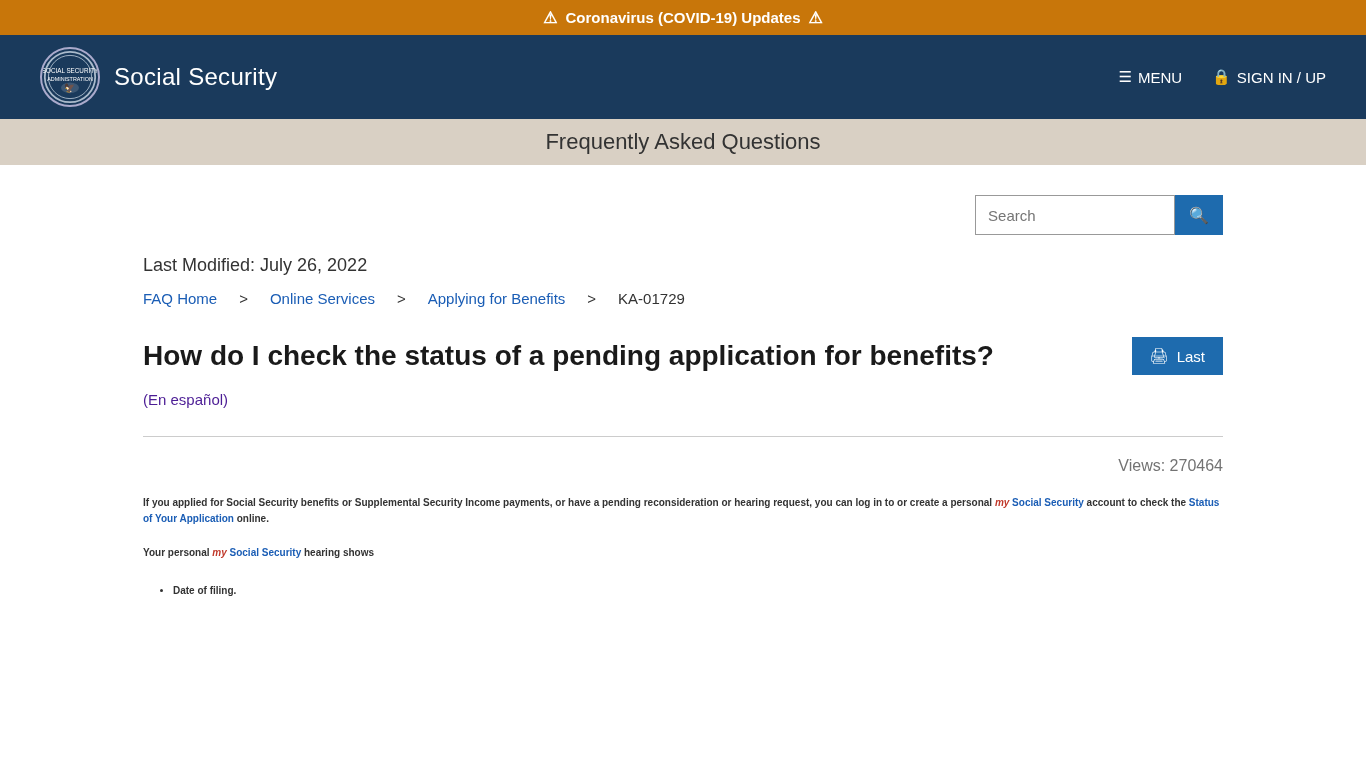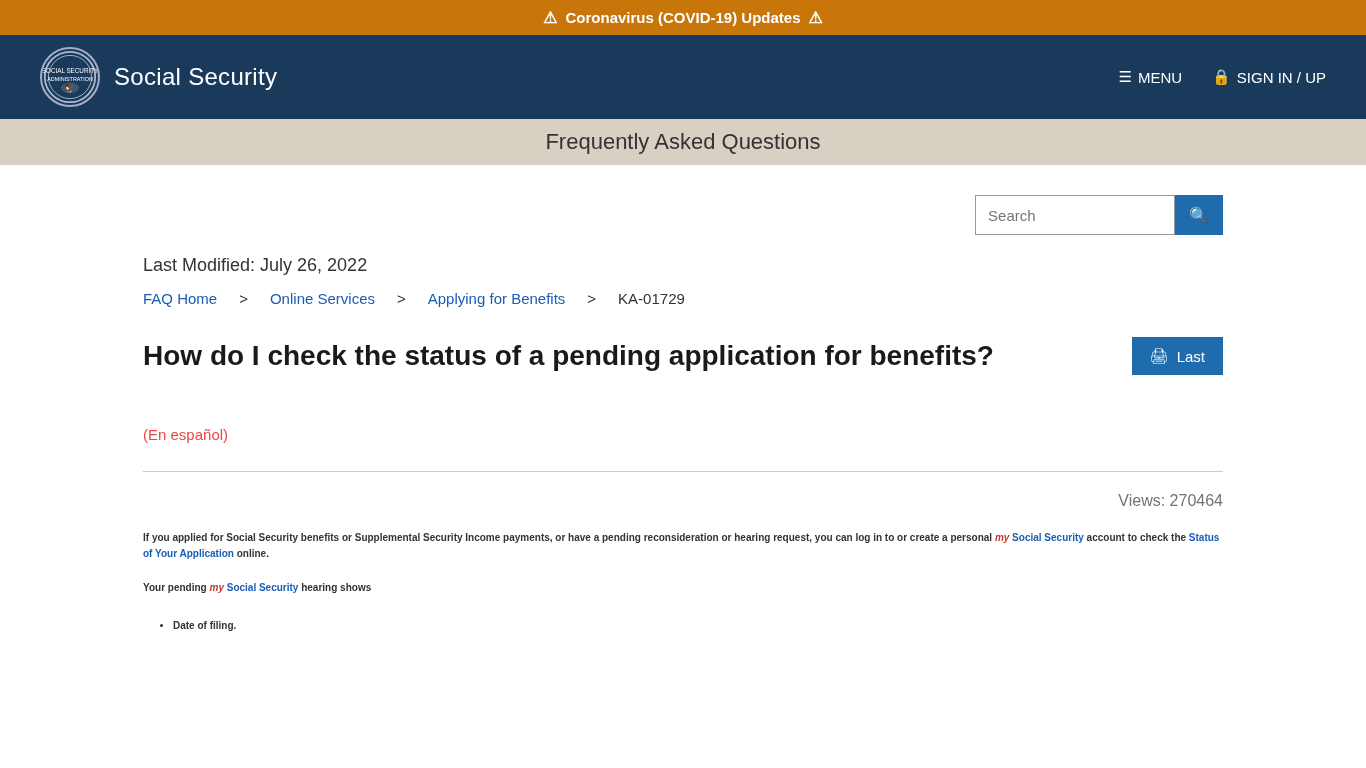--- a/index.html
+++ b/index.html
@@ -177,26 +177,25 @@
       font-size: 15px;
       display: flex;
       align-items: center;
       gap: 8px;
       white-space: nowrap;
       flex-shrink: 0;
     }
 
     
     .spanish-link {
-      color: #ef4444;
+      color: #4c1d95;
       font-size: 15px;
       text-decoration: none;
       margin-bottom: 14px;
       display: inline-block;
-      margin-top: 35px;
     }
 
     
     .divider {
       border: none;
       border-top: 1px solid #ccc;
       margin: 14px 0 20px 0;
     }
 
     
@@ -316,20 +315,20 @@
 
   
   <div class="views-count">Views: 270464</div>
 
   
   <div class="article-body">
     <p>
       <span>If you applied for Social Security benefits or Supplemental Security Income payments, or have a pending reconsideration or hearing request, you can log in to or create a personal </span><a href="#"><em class="my-link">my</em><span> Social Security</span></a><span> account to check the </span><a href="#">Status of Your Application</a><span> online.</span>
     </p>
     <p>
-      <span>Your pending </span><a href="#"><em class="my-link">my</em><span> Social Security</span></a><span> hearing shows</span>
+      <span>Your personal </span><a href="#"><em class="my-link">my</em><span> Social Security</span></a><span> hearing shows</span>
     </p>
     <ul>
       <li>Date of filing.</li>
     </ul>
   </div>
 
 </main>
 
 </body></html>

